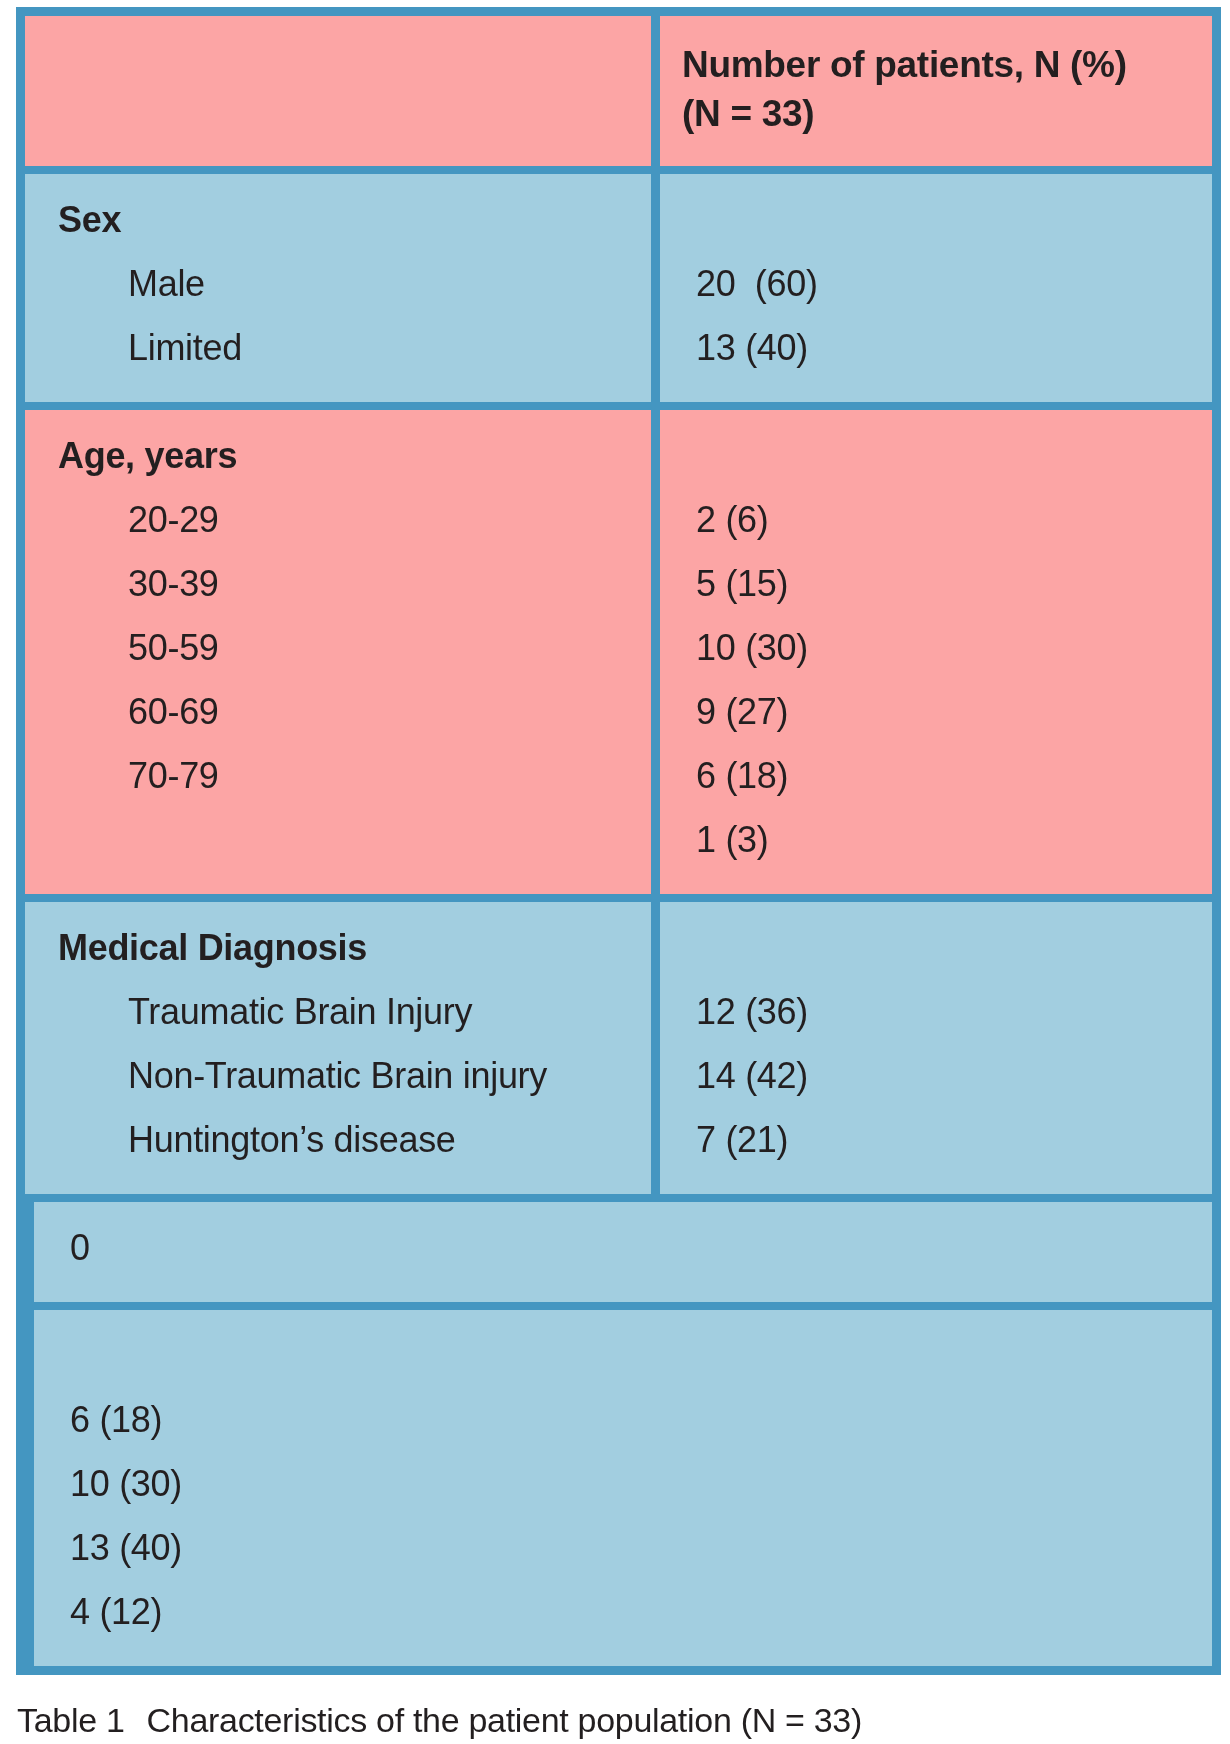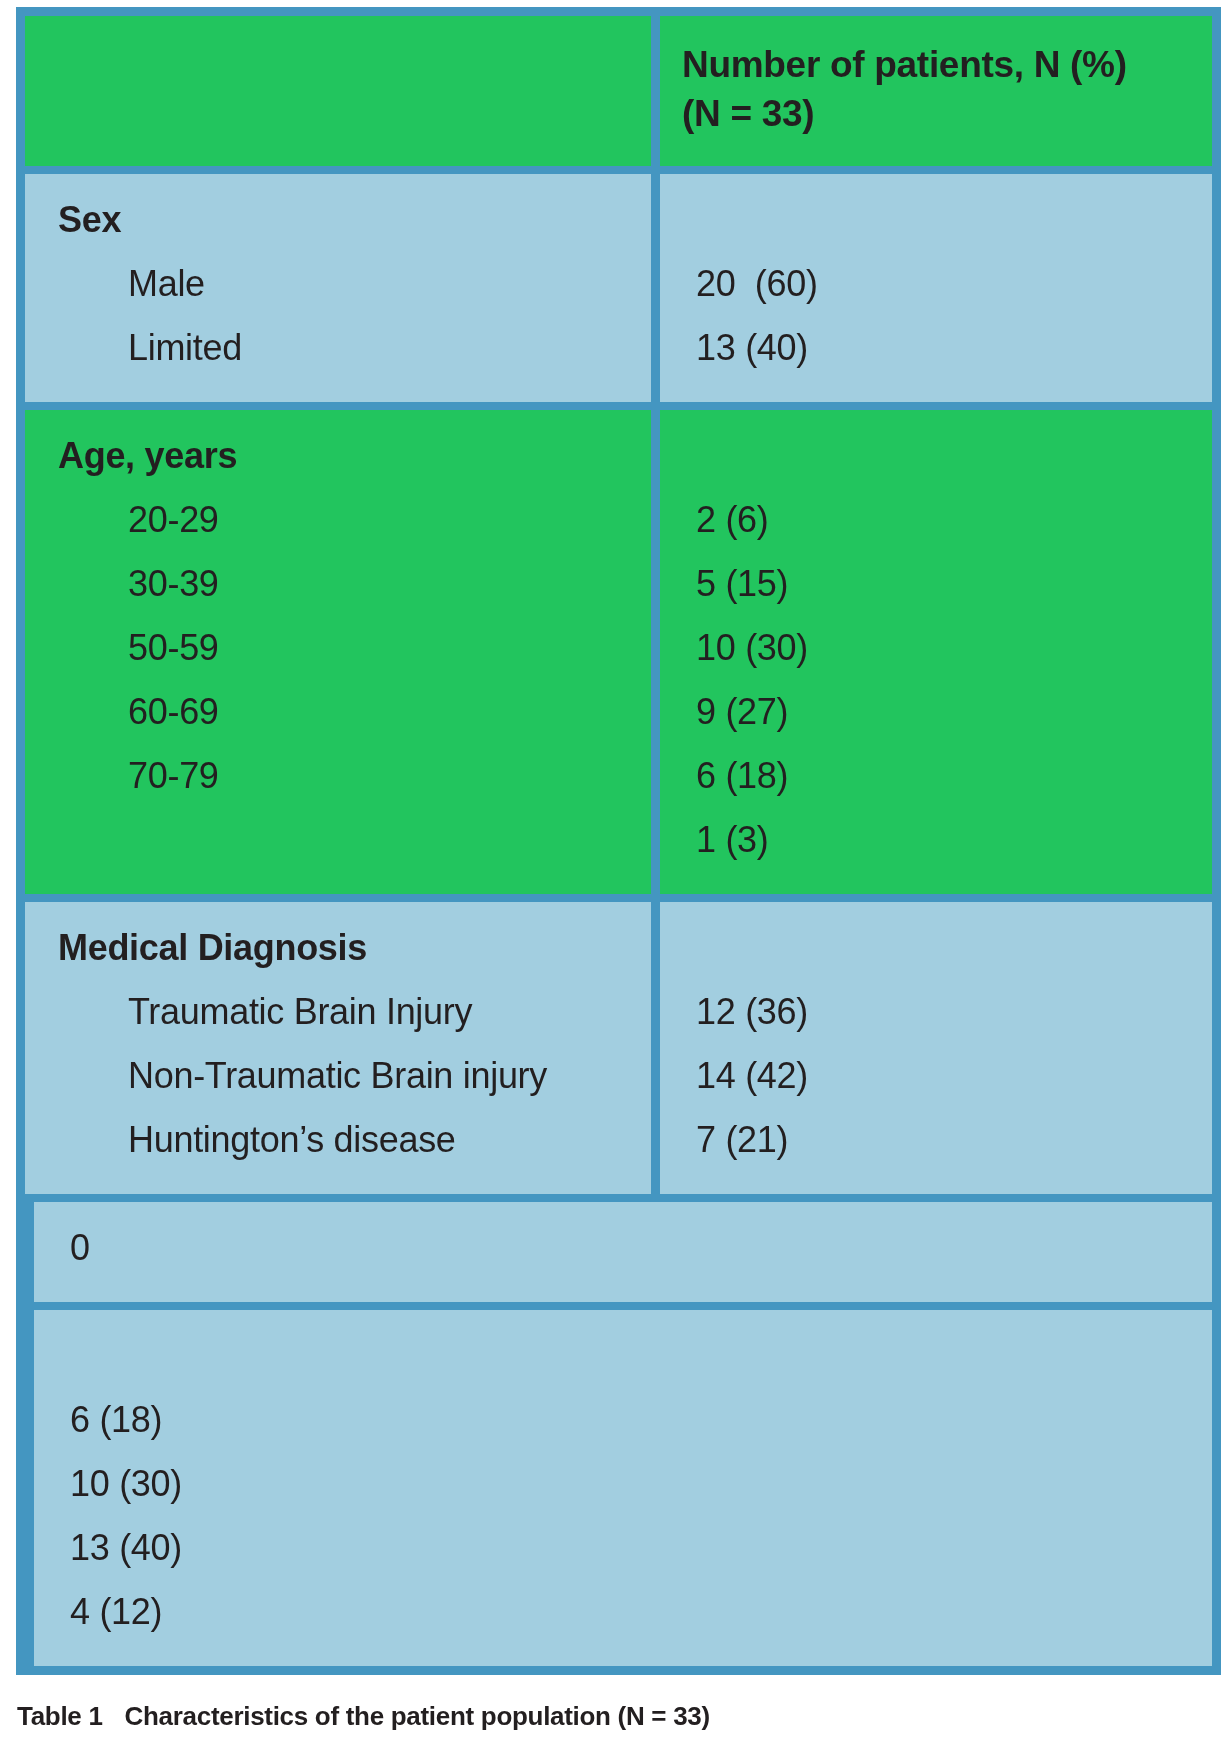--- a/index.html
+++ b/index.html
@@ -12,21 +12,21 @@
     margin: 0; padding: 0;
     width: 1230px; height: 1744px;
     background: #ffffff;
     font-family: "Liberation Sans", sans-serif;
     color: var(--text);
   }
   .table {
     margin: 7px 0 0 16px;
     width: 1205px;
     border: 9px solid var(--border);
-    background: #22c55e;
+    background: #fca5a5;
   }
   .section {
     display: grid;
     grid-template-columns: 626px 1fr;
   }
   .section + .section { border-top: 8px solid var(--border); }
   .section.blue { background: var(--fill); }
   .col { padding: 14px 0 22px 0; }
   .col.right { border-left: 9px solid var(--border); }
   .row {
@@ -44,22 +44,22 @@
   .section.head .col { padding: 24px 0 28px 0; }
   .hdr {
     height: 49px; line-height: 49px;
     font-size: 37px; font-weight: bold;
     padding-left: 22px;
     letter-spacing: -0.3px;
     white-space: pre;
   }
   .caption {
     margin: 26px 0 0 17px;
-    font-size: 26px;
-    font-weight: bold;
+    font-size: 34px;
+    font-weight: normal;
     letter-spacing: -0.3px;
   }
   .caption .cap-label { margin-right: 22px; }
 </style>
 </head>
 <body>
 
 <div class="table">
 
   <div class="section head">

